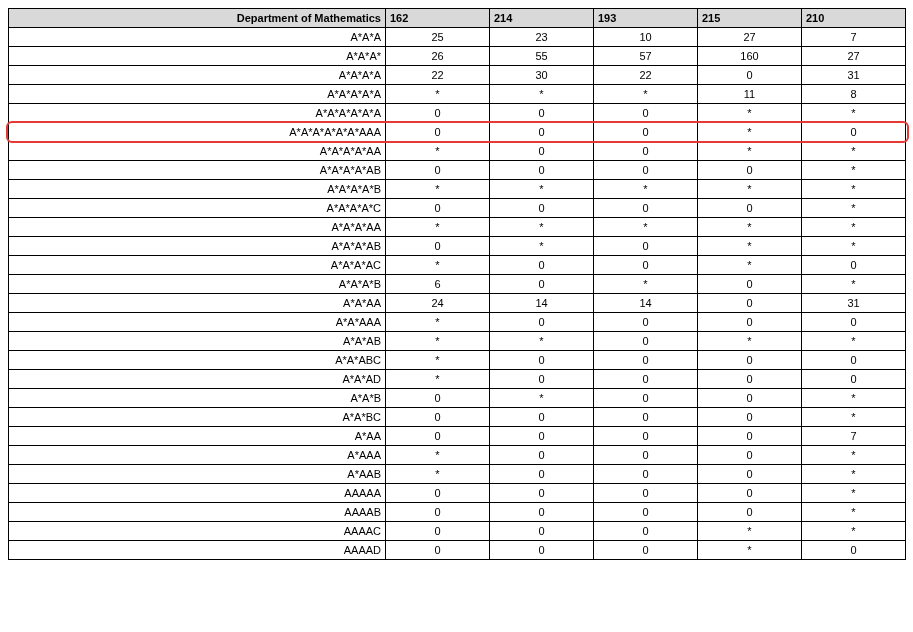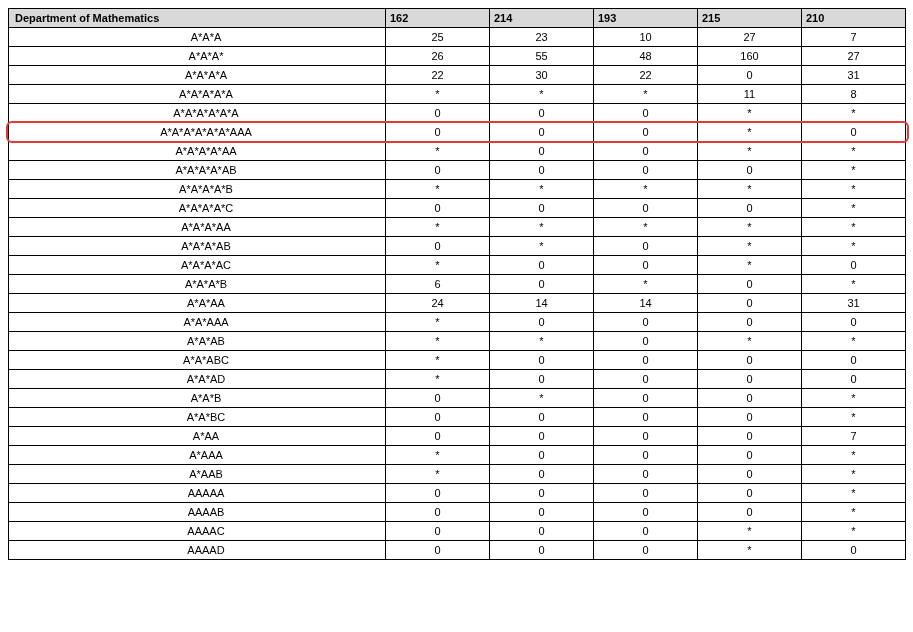--- a/index.html
+++ b/index.html
@@ -23,25 +23,25 @@
     line-height: 14px;
     overflow: hidden;
     white-space: nowrap;
   }
   th {
     background: #d9d9d9;
     font-weight: bold;
     text-align: left;
   }
   th.label-head {
-    text-align: left;
+    text-align: right;
     padding-left: 6px;
   }
   td.label {
-    text-align: center;
+    text-align: right;
     padding-left: 22px;
   }
   td.val {
     text-align: center;
   }
   col.c0 { width: 377px; }
   col.cn { width: 104px; }
   .highlight-box {
     position: absolute;
     border: 2px solid #e53935;
@@ -81,21 +81,21 @@
           <td class="val">25</td>
           <td class="val">23</td>
           <td class="val">10</td>
           <td class="val">27</td>
           <td class="val">7</td>
         </tr>
         <tr>
           <td class="label">A*A*A*</td>
           <td class="val">26</td>
           <td class="val">55</td>
-          <td class="val">48</td>
+          <td class="val">57</td>
           <td class="val">160</td>
           <td class="val">27</td>
         </tr>
         <tr>
           <td class="label">A*A*A*A</td>
           <td class="val">22</td>
           <td class="val">30</td>
           <td class="val">22</td>
           <td class="val">0</td>
           <td class="val">31</td>

